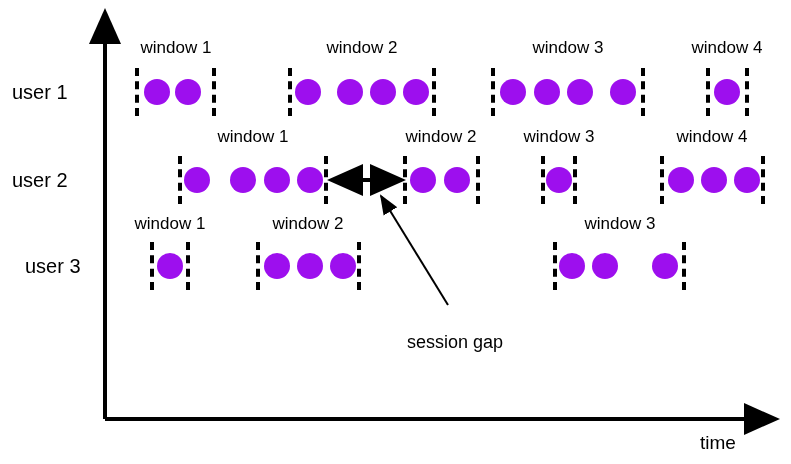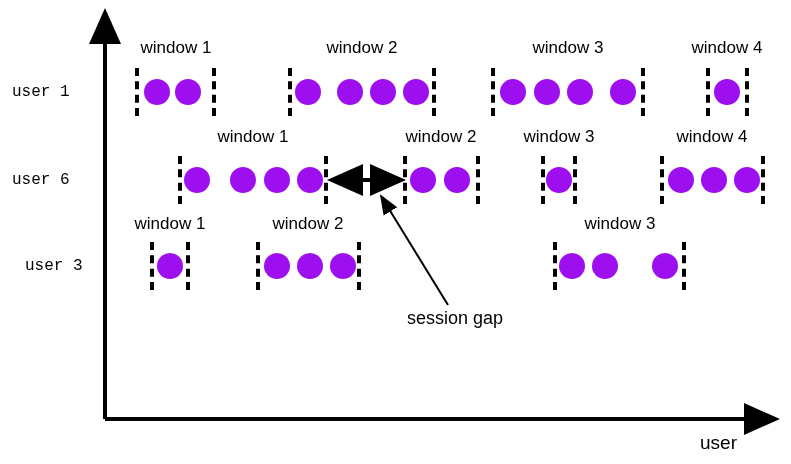--- a/index.html
+++ b/index.html
@@ -16,25 +16,24 @@
     overflow: hidden;
   }
   .axis-label {
     position: absolute;
     font-size: 19px;
     color: #000000;
     white-space: nowrap;
   }
   .user-label {
     position: absolute;
-    font-size: 16px;
+    font-size: 20px;
     color: #000000;
     white-space: nowrap;
     transform: translateY(-50%);
-    font-family: Liberation Mono, monospace;
   }
   .window-label {
     position: absolute;
     font-size: 17px;
     color: #000000;
     white-space: nowrap;
     transform: translateX(-50%);
     text-align: center;
   }
   .event-dot {
@@ -111,21 +110,21 @@
       <div class="bracket" style="left: 493px; top: 68px; height: 48px; border-left-color: rgb(0, 0, 0);"></div>
       <div class="bracket" style="left: 643px; top: 68px; height: 48px; border-left-color: rgb(0, 0, 0);"></div>
       <div class="event-dot" style="left: 513px; top: 92px; width: 26px; height: 26px; background: rgb(157, 15, 238);"></div>
       <div class="event-dot" style="left: 547px; top: 92px; width: 26px; height: 26px; background: rgb(157, 15, 238);"></div>
       <div class="event-dot" style="left: 580px; top: 92px; width: 26px; height: 26px; background: rgb(157, 15, 238);"></div>
       <div class="event-dot" style="left: 623px; top: 92px; width: 26px; height: 26px; background: rgb(157, 15, 238);"></div>
       <div class="window-label" style="left: 727px; top: 38px;">window 4</div>
       <div class="bracket" style="left: 708px; top: 68px; height: 48px; border-left-color: rgb(0, 0, 0);"></div>
       <div class="bracket" style="left: 747px; top: 68px; height: 48px; border-left-color: rgb(0, 0, 0);"></div>
       <div class="event-dot" style="left: 727px; top: 92px; width: 26px; height: 26px; background: rgb(157, 15, 238);"></div>
-      <div class="user-label" style="left: 12px; top: 180px;">user 6</div>
+      <div class="user-label" style="left: 12px; top: 180px;">user 2</div>
       <div class="window-label" style="left: 253px; top: 127px;">window 1</div>
       <div class="bracket" style="left: 180px; top: 156px; height: 48px; border-left-color: rgb(0, 0, 0);"></div>
       <div class="bracket" style="left: 326px; top: 156px; height: 48px; border-left-color: rgb(0, 0, 0);"></div>
       <div class="event-dot" style="left: 197px; top: 180px; width: 26px; height: 26px; background: rgb(157, 15, 238);"></div>
       <div class="event-dot" style="left: 243px; top: 180px; width: 26px; height: 26px; background: rgb(157, 15, 238);"></div>
       <div class="event-dot" style="left: 277px; top: 180px; width: 26px; height: 26px; background: rgb(157, 15, 238);"></div>
       <div class="event-dot" style="left: 310px; top: 180px; width: 26px; height: 26px; background: rgb(157, 15, 238);"></div>
       <div class="window-label" style="left: 441px; top: 127px;">window 2</div>
       <div class="bracket" style="left: 405px; top: 156px; height: 48px; border-left-color: rgb(0, 0, 0);"></div>
       <div class="bracket" style="left: 478px; top: 156px; height: 48px; border-left-color: rgb(0, 0, 0);"></div>
@@ -151,18 +150,18 @@
       <div class="bracket" style="left: 359px; top: 242px; height: 48px; border-left-color: rgb(0, 0, 0);"></div>
       <div class="event-dot" style="left: 277px; top: 266px; width: 26px; height: 26px; background: rgb(157, 15, 238);"></div>
       <div class="event-dot" style="left: 310px; top: 266px; width: 26px; height: 26px; background: rgb(157, 15, 238);"></div>
       <div class="event-dot" style="left: 343px; top: 266px; width: 26px; height: 26px; background: rgb(157, 15, 238);"></div>
       <div class="window-label" style="left: 620px; top: 214px;">window 3</div>
       <div class="bracket" style="left: 555px; top: 242px; height: 48px; border-left-color: rgb(0, 0, 0);"></div>
       <div class="bracket" style="left: 684px; top: 242px; height: 48px; border-left-color: rgb(0, 0, 0);"></div>
       <div class="event-dot" style="left: 572px; top: 266px; width: 26px; height: 26px; background: rgb(157, 15, 238);"></div>
       <div class="event-dot" style="left: 605px; top: 266px; width: 26px; height: 26px; background: rgb(157, 15, 238);"></div>
       <div class="event-dot" style="left: 665px; top: 266px; width: 26px; height: 26px; background: rgb(157, 15, 238);"></div>
-      <div class="annotation-text" style="left: 455px; top: 308px;">session gap</div>
+      <div class="annotation-text" style="left: 455px; top: 332px;">session gap</div>
     </div>
 
-  <div class="axis-label" style="left:700px; top:432px;">user</div>
+  <div class="axis-label" style="left:700px; top:432px;">time</div>
 
 </div>
 
 </body></html>

